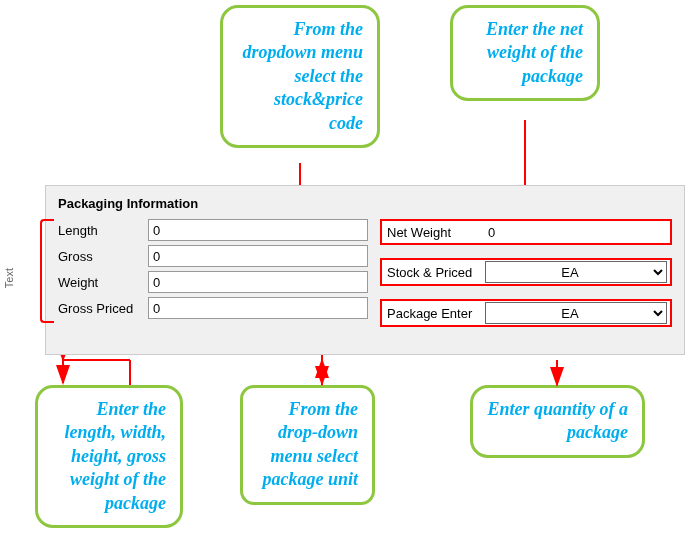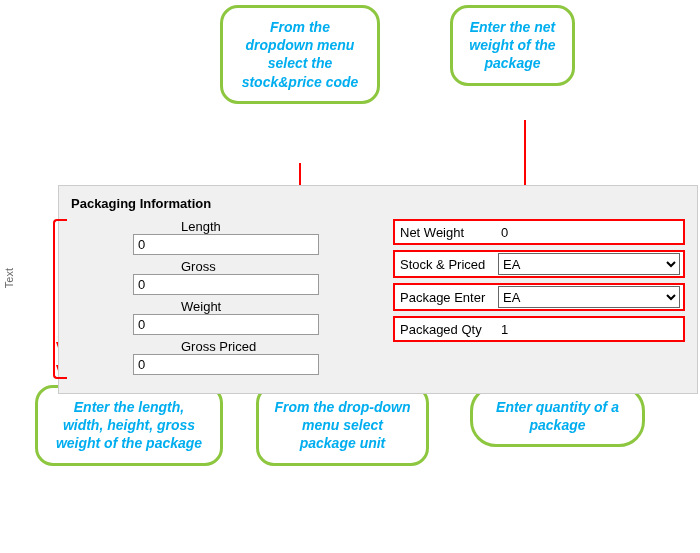--- a/index.html
+++ b/index.html
@@ -12,71 +12,72 @@
       position: relative;
       overflow: hidden;
     }
 
     
     .callout {
       position: absolute;
       border: 3px solid #8dc63f;
       border-radius: 18px;
       padding: 10px 14px;
-      text-align: center;
+      text-align: right;
       color: #00aeef;
       font-style: italic;
-      font-size: 14px;
+      font-size: 18px;
       font-weight: bold;
       line-height: 1.3;
+      font-family: Liberation Serif, serif;
     }
     
 
     
     #cb-stock {
       left: 220px; top: 5px;
       width: 160px;
     }
     
     #cb-netweight {
       left: 450px; top: 5px;
-      width: 125px;
+      width: 150px;
     }
     
     #cb-dims {
       left: 35px; top: 385px;
-      width: 188px;
+      width: 148px;
     }
     
     #cb-pkgunit {
-      left: 256px; top: 385px;
-      width: 173px;
+      left: 240px; top: 385px;
+      width: 135px;
+      border-radius: 14px;
     }
     
     #cb-qty {
       left: 470px; top: 385px;
       width: 175px;
-      border-radius: 26px;
     }
 
     
     
     #arrows-svg {
       position: absolute;
       top: 0; left: 0;
       width: 700px;
       height: 553px;
       pointer-events: none;
     }
 
     
     #form-panel {
       position: absolute;
       top: 185px;
-      left: 58px;
+      left: 45px;
       width: 640px;
       background: #f0f0f0;
       border: 1px solid #ccc;
       padding: 10px 12px 14px 12px;
     }
     #form-title {
       font-weight: bold;
       font-size: 13px;
       margin-bottom: 8px;
       color: #000;
@@ -88,21 +89,20 @@
     }
 
     
     .left-col {
       flex: 0 0 310px;
     }
     .form-row {
       display: flex;
       align-items: center;
       margin-bottom: 4px;
-      flex-direction: column;
     }
     .form-row label {
       width: 90px;
       font-size: 13px;
       color: #000;
       flex-shrink: 0;
     }
     .form-row input[type="text"] {
       flex: 1;
       height: 22px;
@@ -130,21 +130,21 @@
       border-radius: 4px 0 0 4px;
     }
 
     
     .right-col {
       flex: 1;
     }
     .right-row {
       display: flex;
       align-items: center;
-      margin-bottom: 5px;
+      margin-bottom: 13px;
       border: 2px solid red;
       background: #fff;
       padding: 1px 3px;
     }
     .right-row label {
       width: 100px;
       font-size: 13px;
       color: #000;
       flex-shrink: 0;
       padding-left: 2px;
@@ -156,20 +156,21 @@
       outline: none;
       font-size: 13px;
       padding: 1px 3px;
     }
     .right-row select {
       flex: 1;
       height: 22px;
       border: 1px solid #666;
       font-size: 13px;
       background: #fff;
+      text-align: center;
     }
 
     
     #text-label {
       position: absolute;
       left: 3px;
       top: 268px;
       font-size: 11px;
       color: #666;
       writing-mode: vertical-rl;
@@ -263,20 +264,16 @@
         <select>
           <option>EA</option>
         </select>
       </div>
       <div class="right-row">
         <label>Package Enter</label>
         <select>
           <option>EA</option>
         </select>
       </div>
-      <div class="right-row">
-        <label>Packaged Qty</label>
-        <input type="text" value="1" style="">
-      </div>
     </div>
 
   </div>
 </div>
 
 </body></html>

